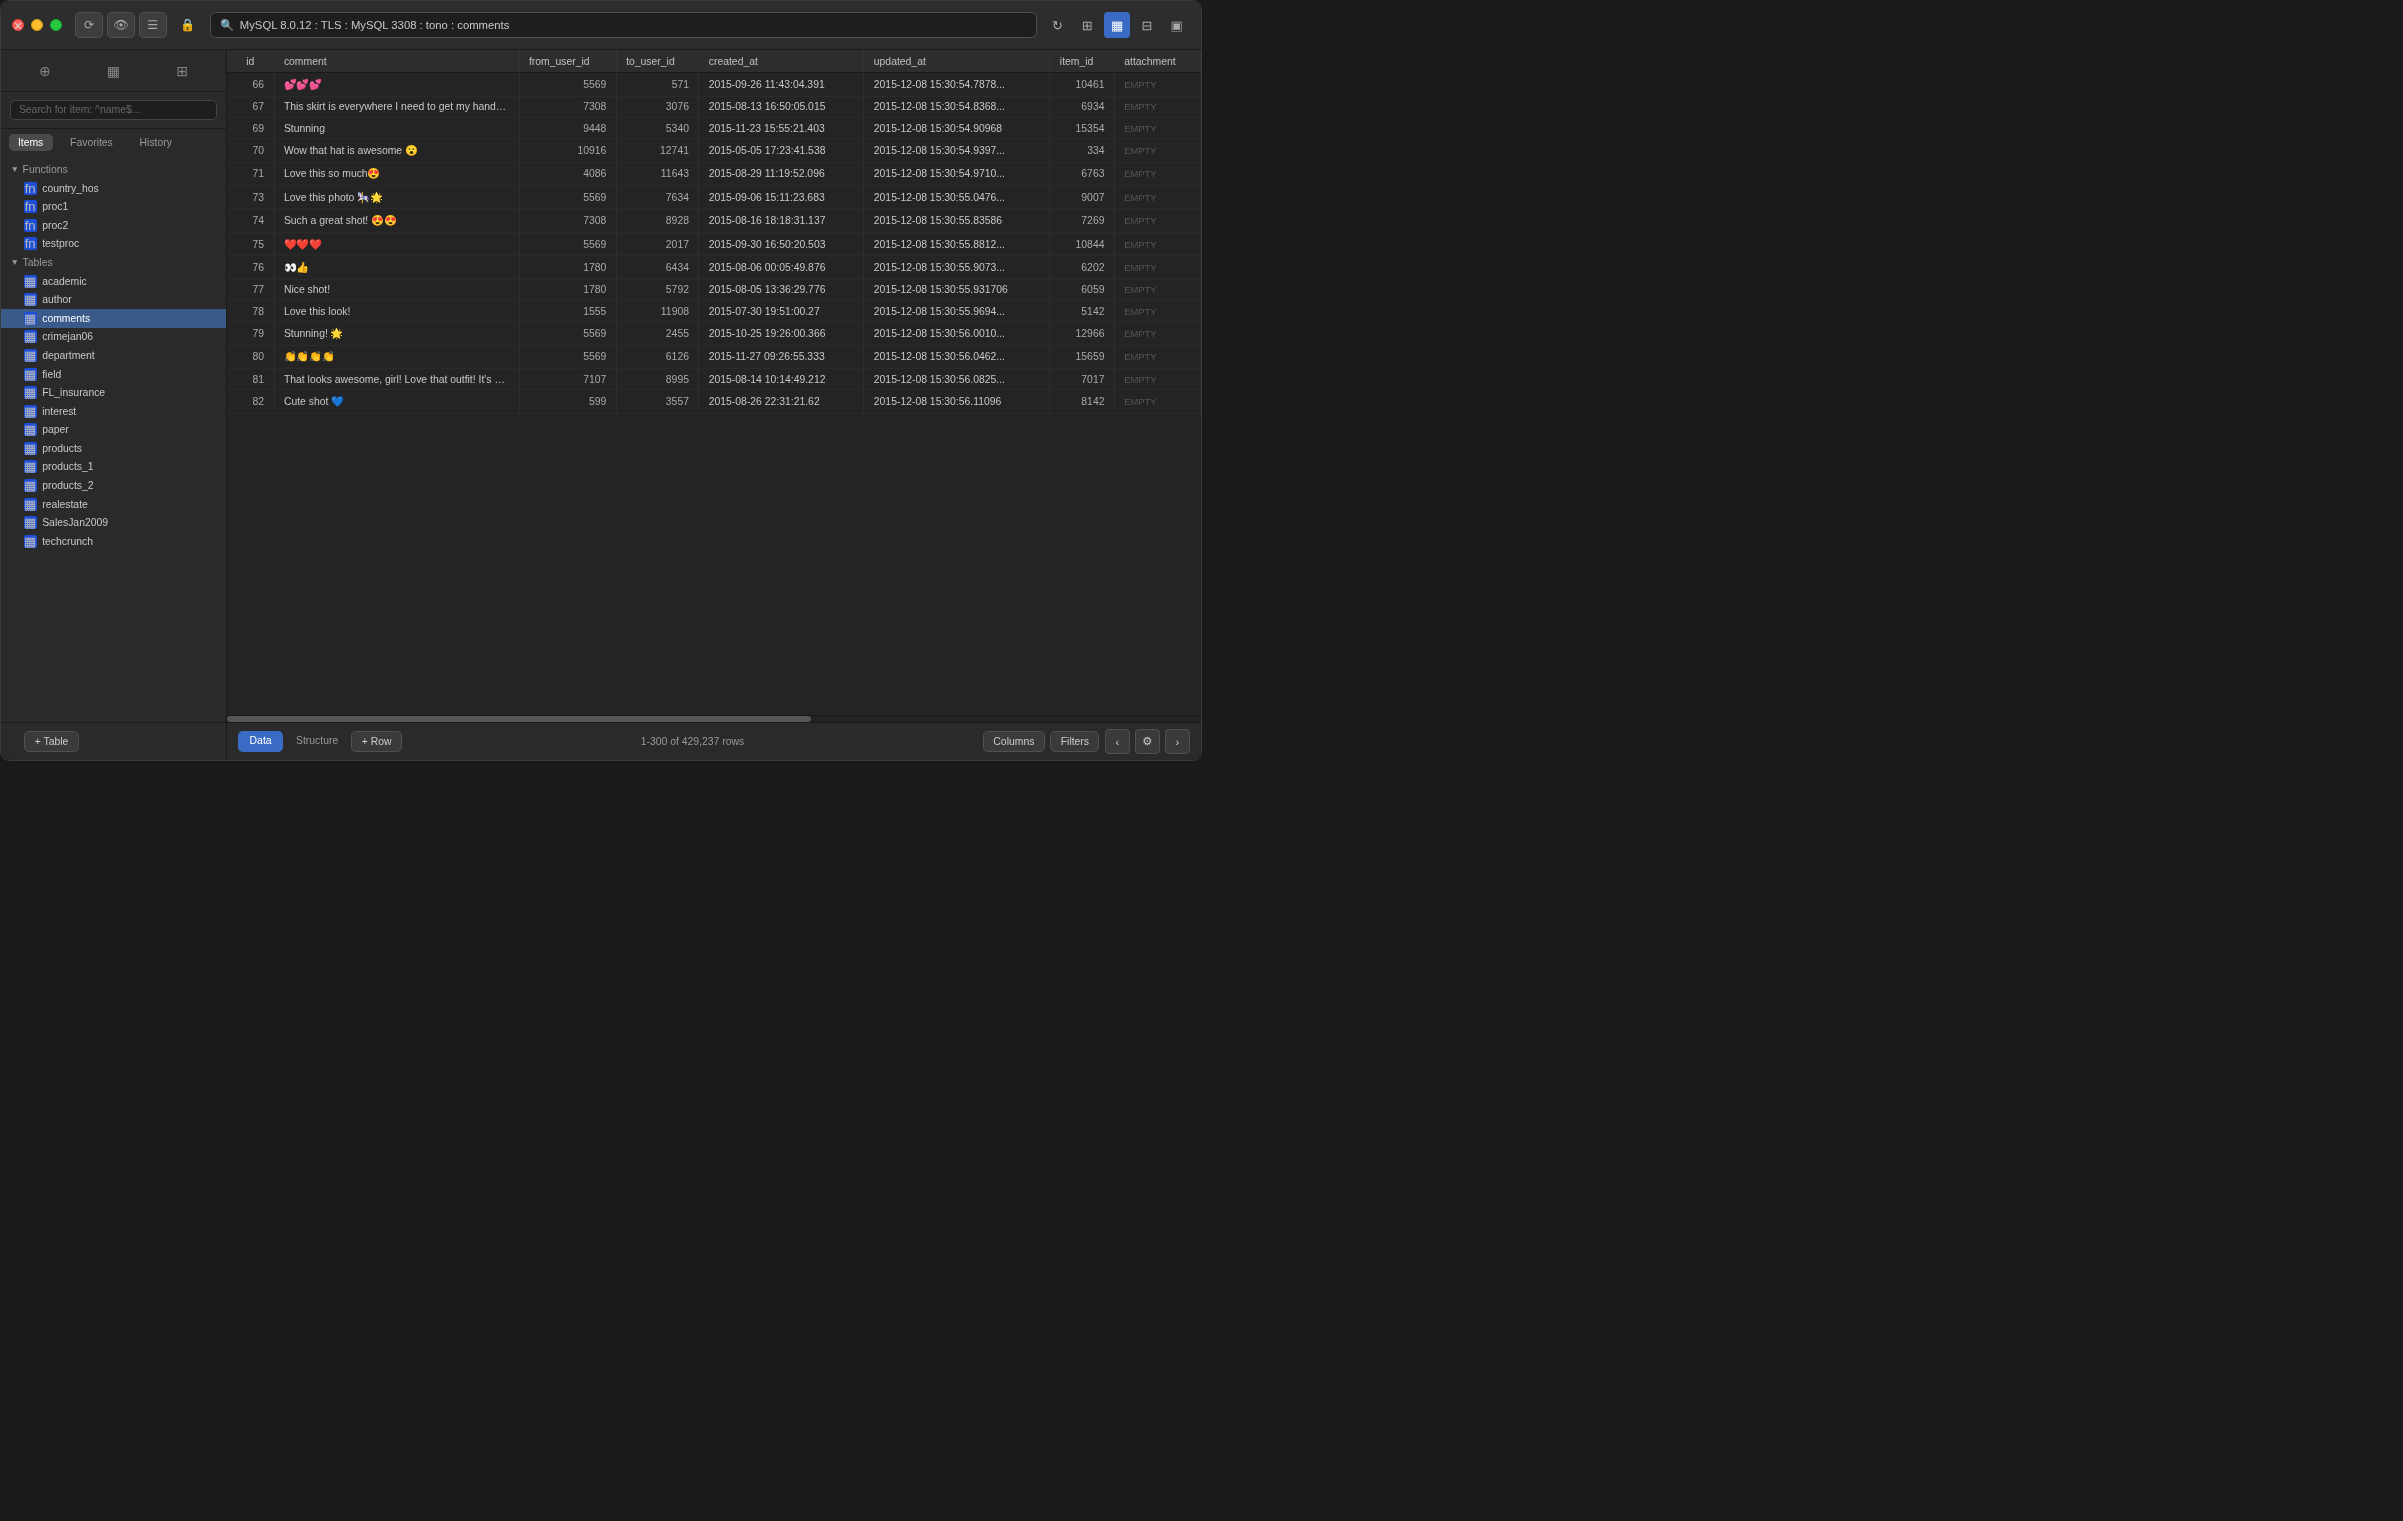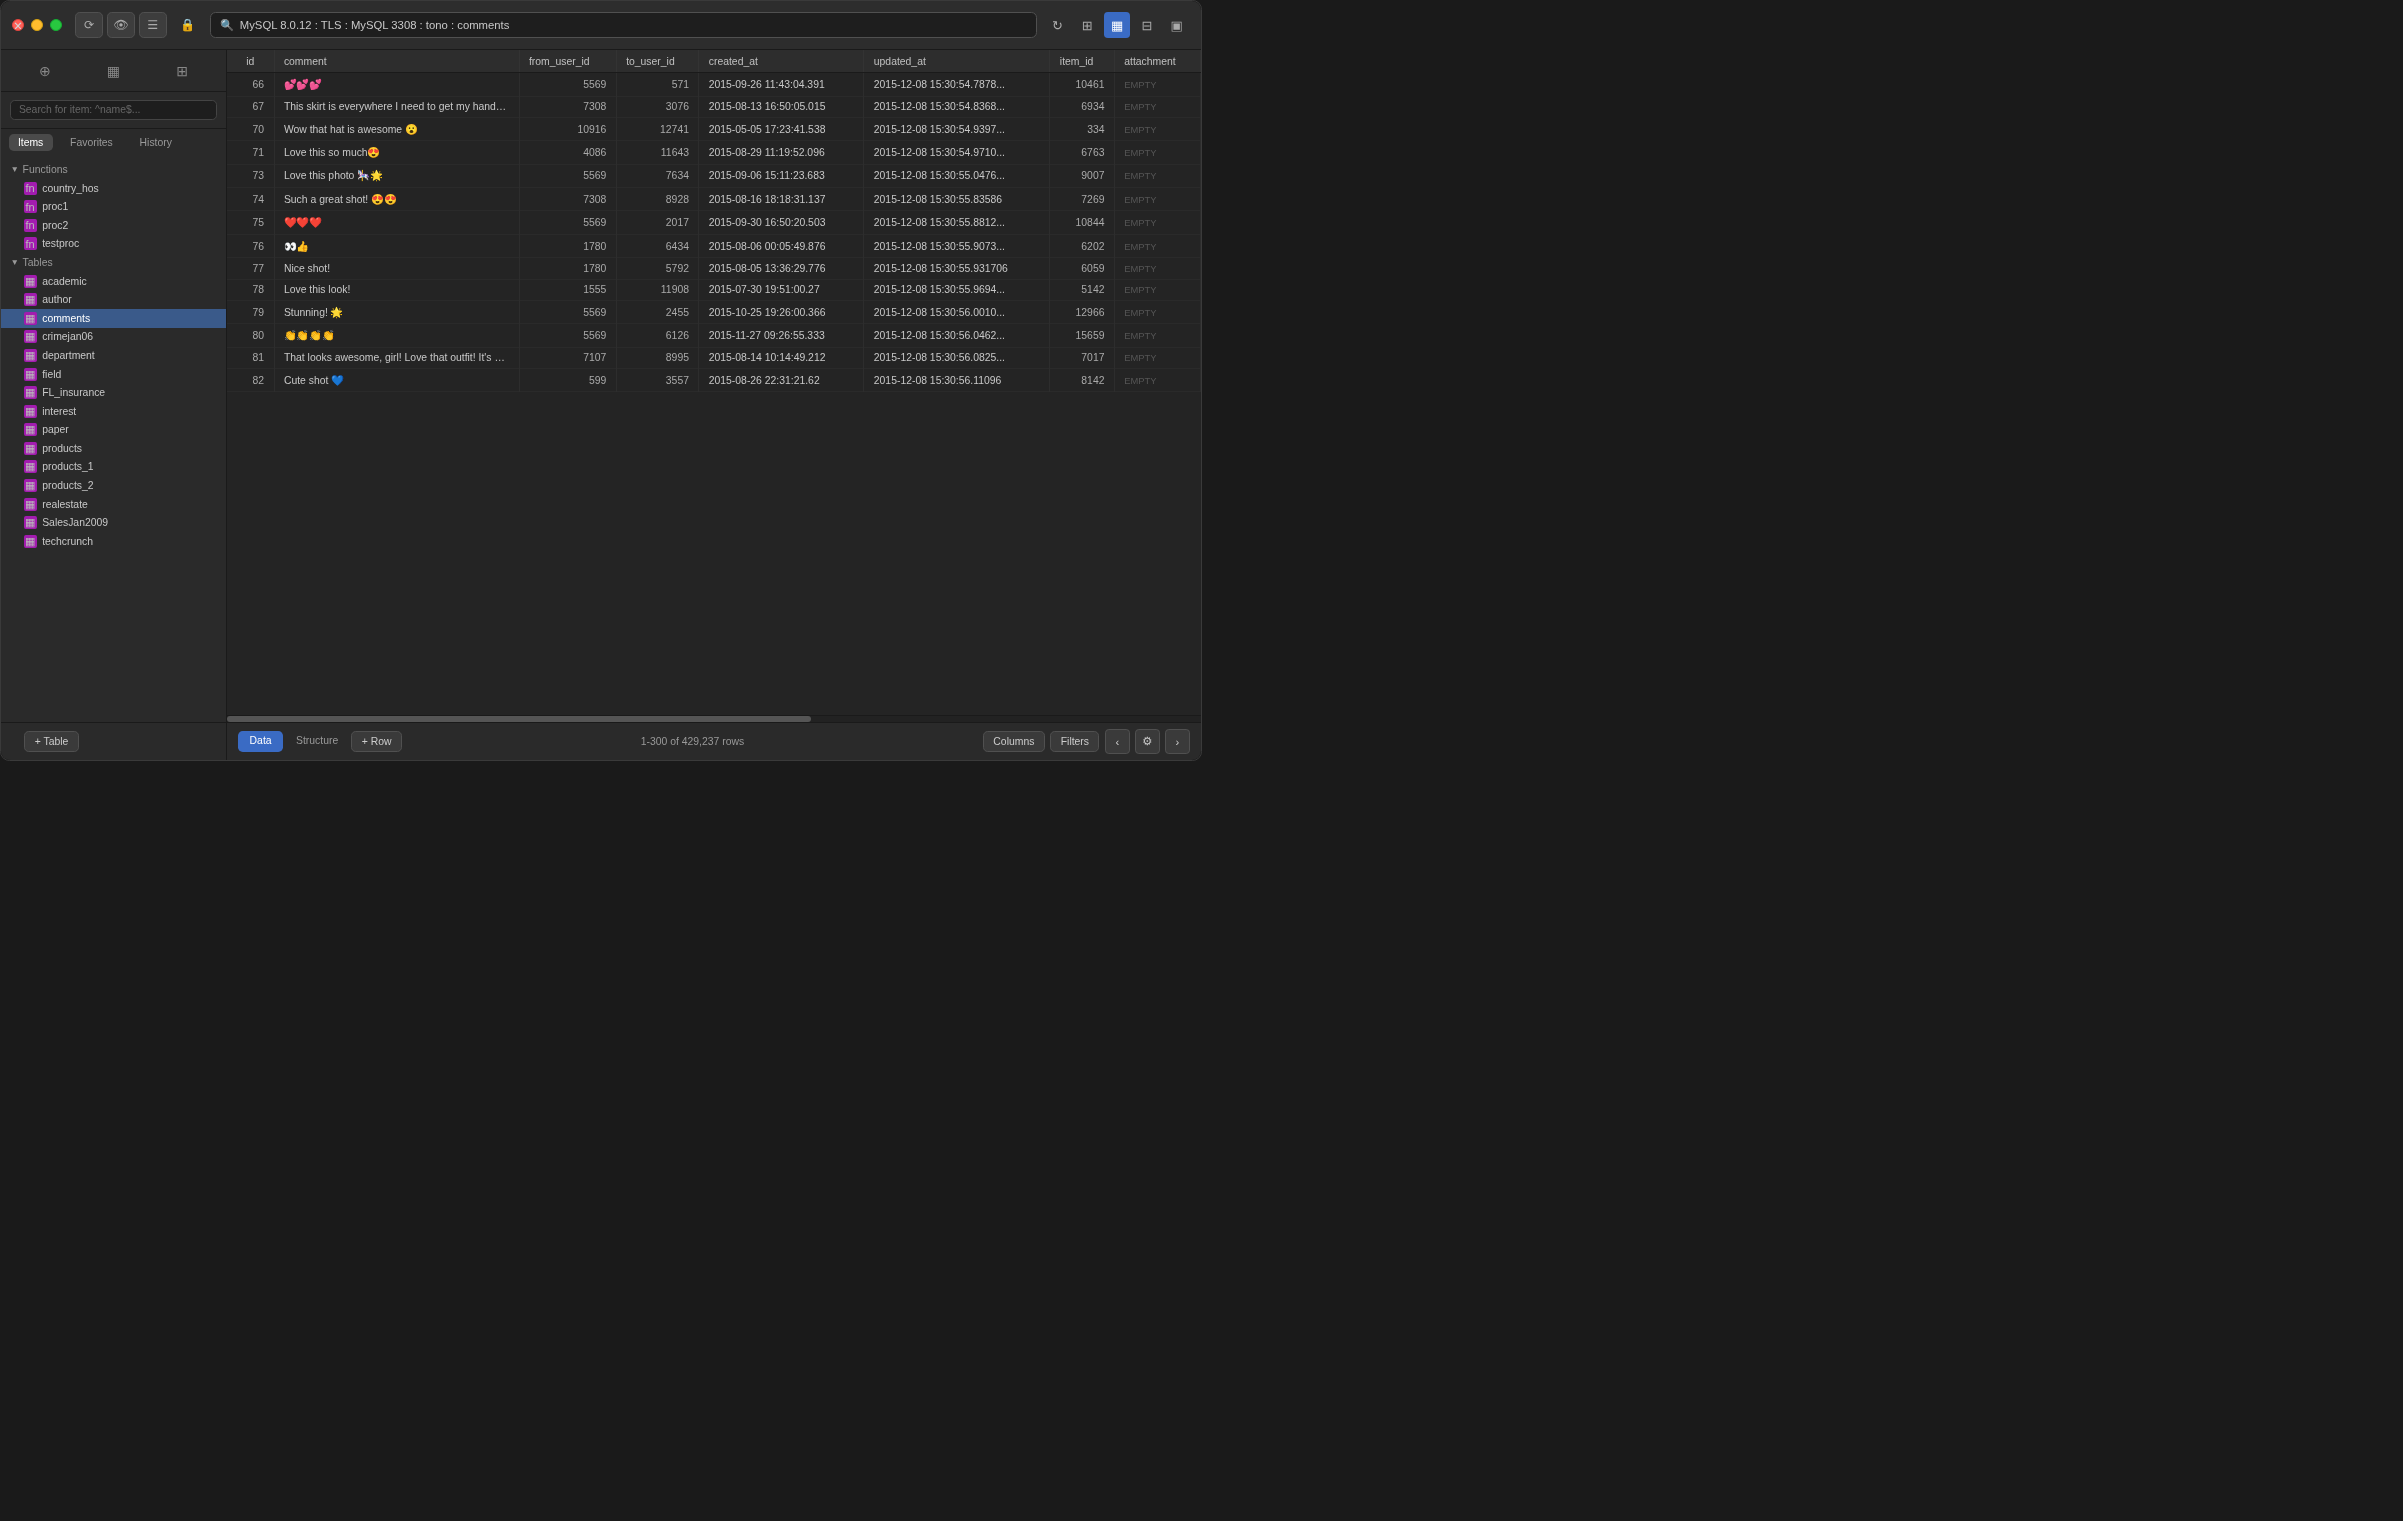--- a/index.html
+++ b/index.html
@@ -206,23 +206,23 @@
       overflow: hidden;
       text-overflow: ellipsis;
     }
     .sidebar-item.active { background: #3a5a8a; color: #fff; }
     .table-icon {
       display: inline-flex;
       align-items: center;
       justify-content: center;
       width: 13px;
       height: 13px;
-      background: #a21caf;
+      background: #1d4ed8;
       border-radius: 1.9px;
-      font-size: 11px;
+      font-size: 13px;
       color: #bbb;
       flex-shrink: 0;
     }
     
     .bottom-bar {
       display: flex;
       align-items: center;
       justify-content: space-between;
       background: #2a2a2a;
       border-top: 0.9px solid #1a1a1a;
@@ -560,20 +560,30 @@
       <td class="num">67</td>
       <td style="max-width:245px;overflow:hidden;text-overflow:ellipsis;">This skirt is everywhere I need to get my hands on it!...</td>
       <td class="num">7308</td>
       <td class="num">3076</td>
       <td>2015-08-13 16:50:05.015</td>
       <td>2015-12-08 15:30:54.8368...</td>
       <td class="num">6934</td>
       <td class="empty-val">EMPTY</td>
     </tr>
               <tr>
+      <td class="num">69</td>
+      <td style="max-width:245px;overflow:hidden;text-overflow:ellipsis;">Stunning</td>
+      <td class="num">9448</td>
+      <td class="num">5340</td>
+      <td>2015-11-23 15:55:21.403</td>
+      <td>2015-12-08 15:30:54.90968</td>
+      <td class="num">15354</td>
+      <td class="empty-val">EMPTY</td>
+    </tr>
+              <tr>
       <td class="num">70</td>
       <td style="max-width:245px;overflow:hidden;text-overflow:ellipsis;">Wow that hat is awesome 😮</td>
       <td class="num">10916</td>
       <td class="num">12741</td>
       <td>2015-05-05 17:23:41.538</td>
       <td>2015-12-08 15:30:54.9397...</td>
       <td class="num">334</td>
       <td class="empty-val">EMPTY</td>
     </tr>
               <tr>

